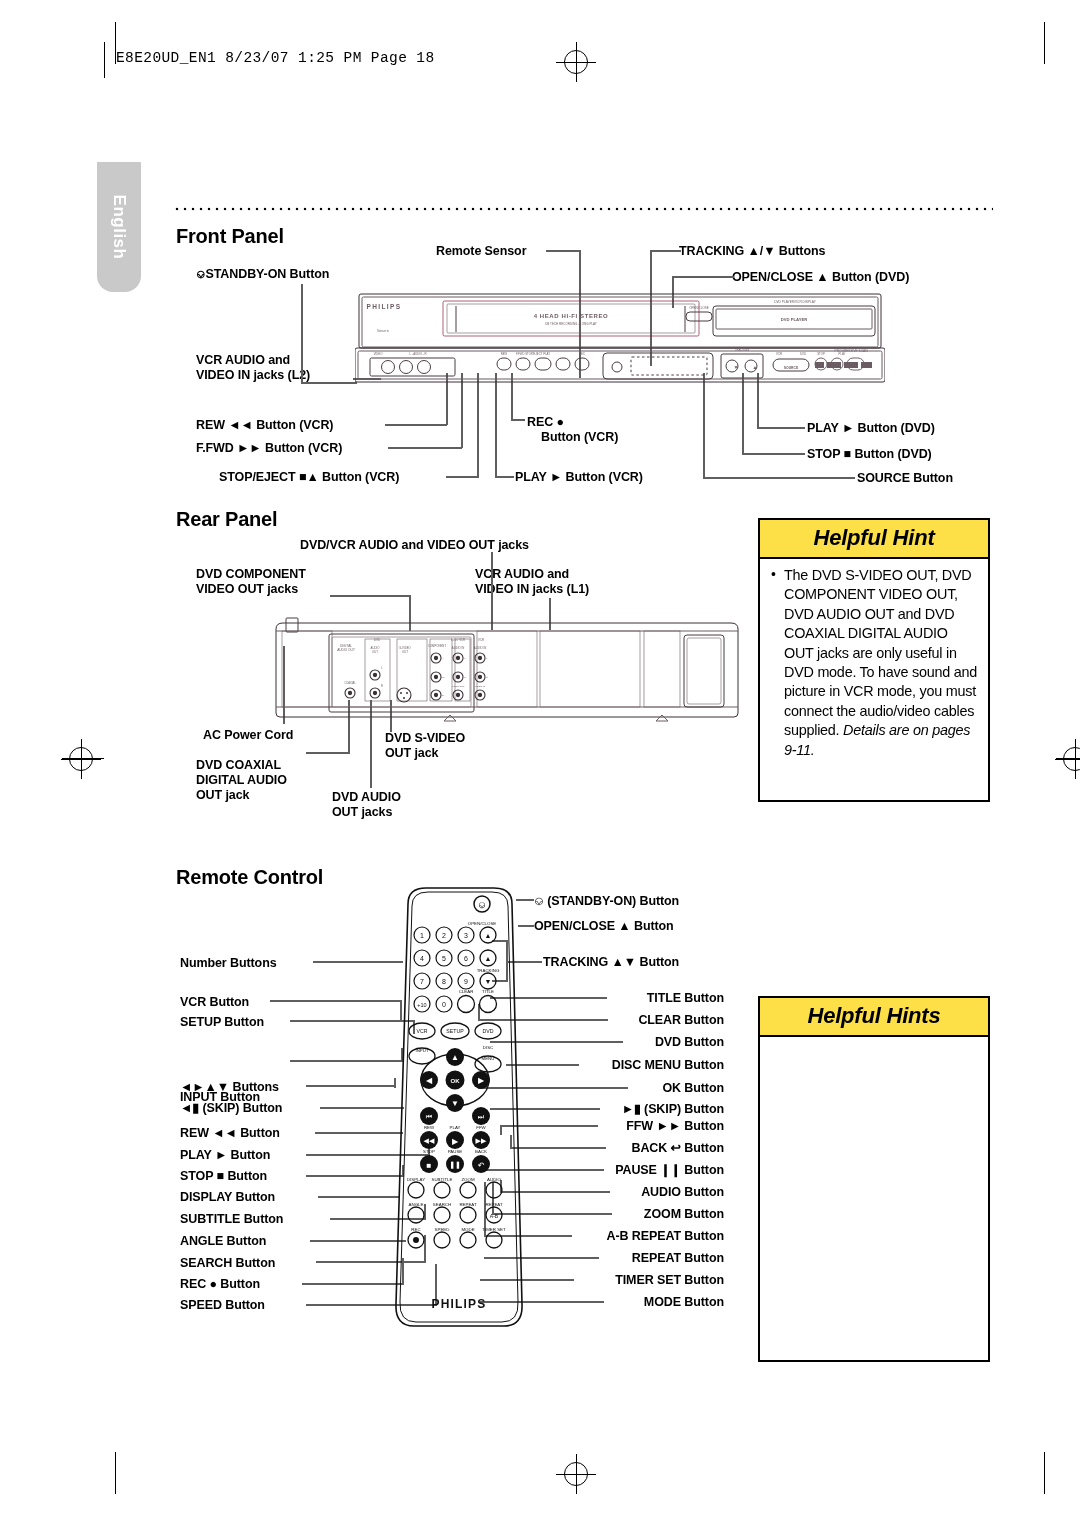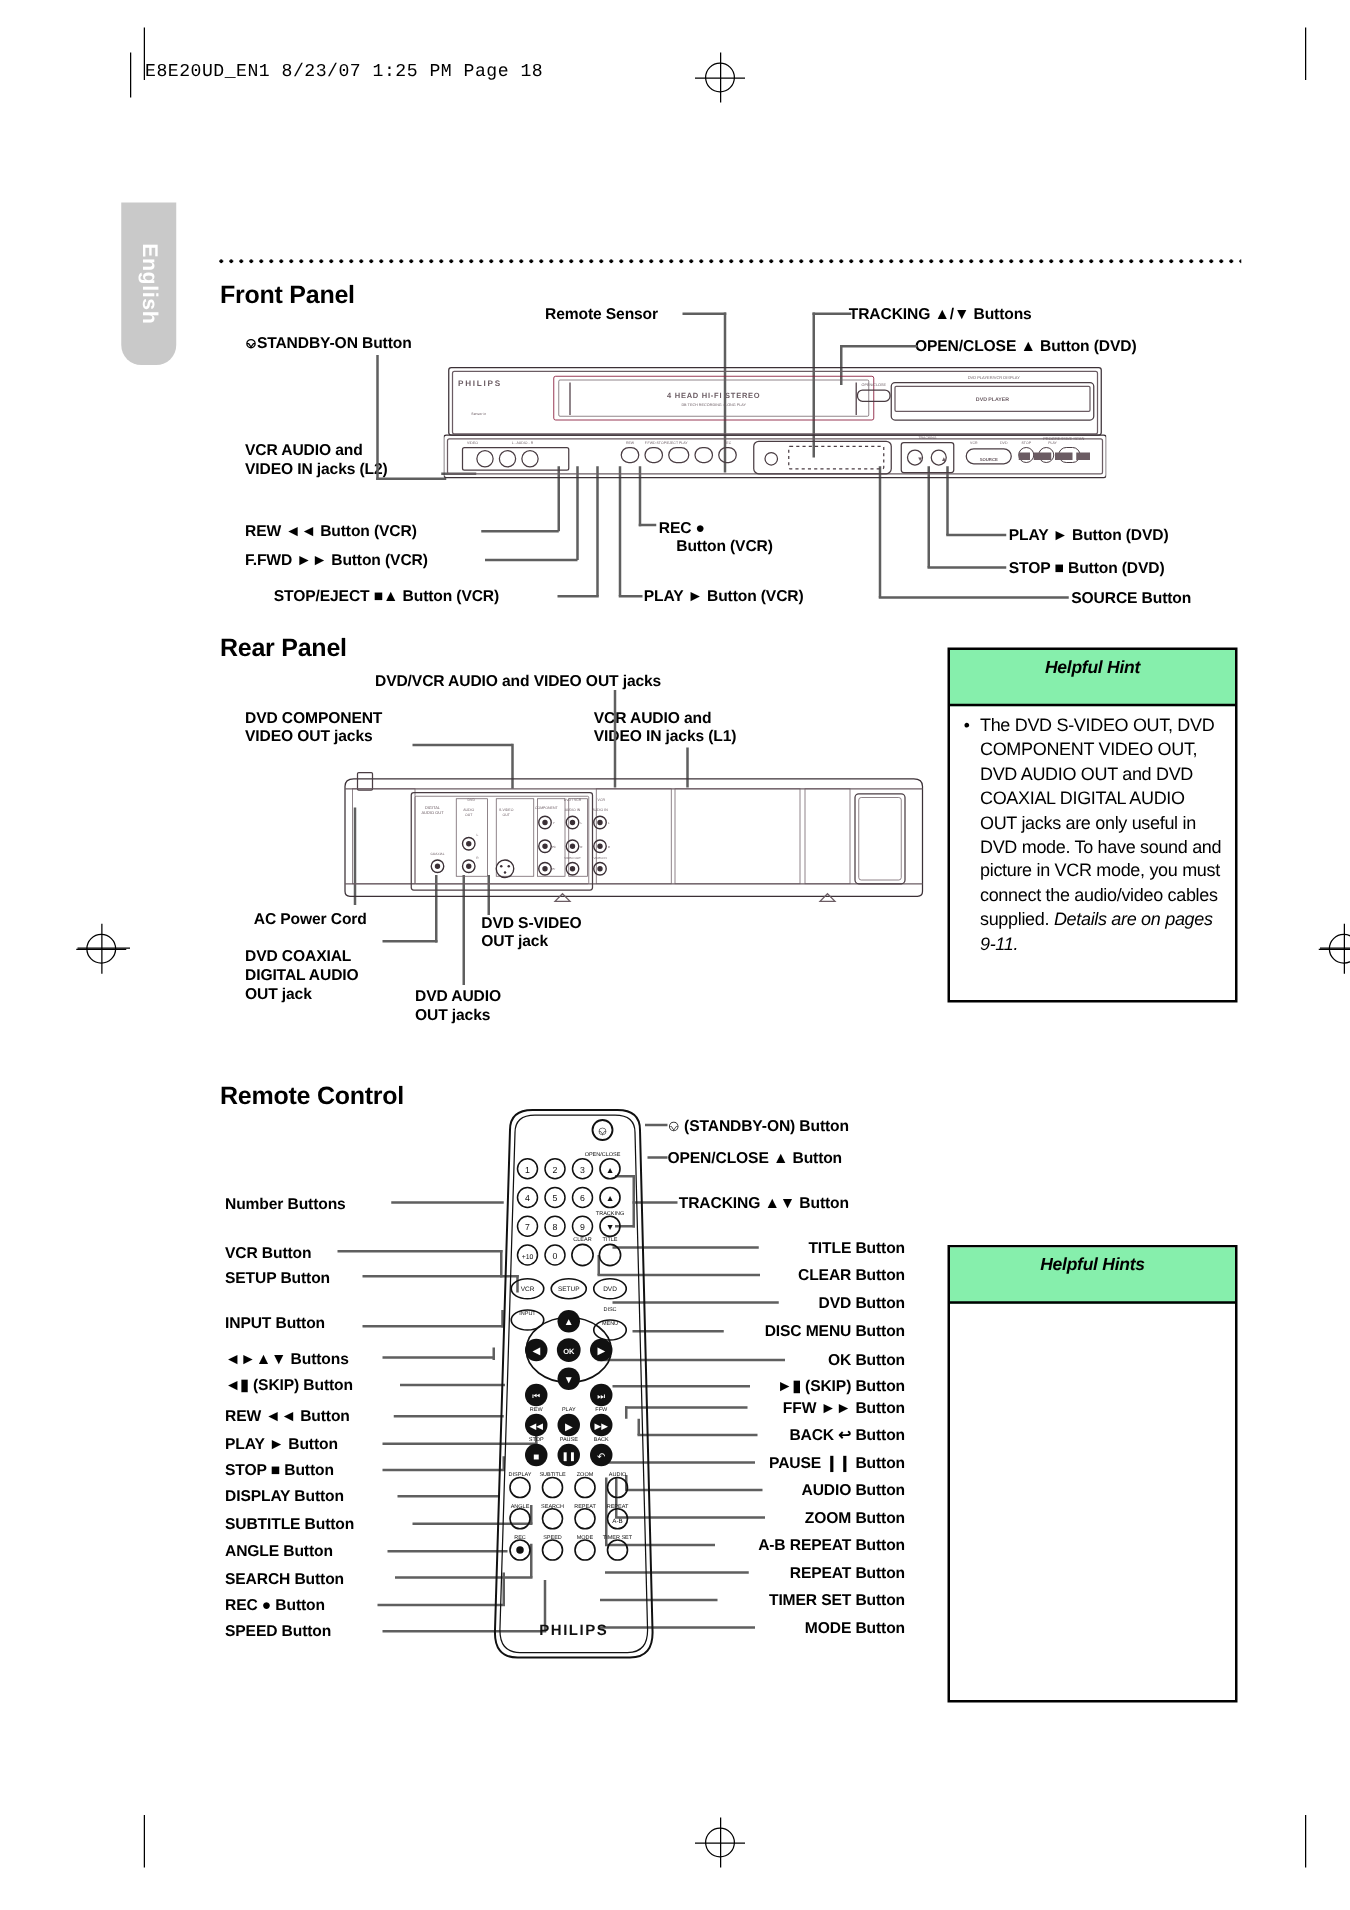--- a/index.html
+++ b/index.html
@@ -34,22 +34,22 @@
   .sectitle{position:absolute;font-size:20px;font-weight:bold;letter-spacing:-0.2px;}
 
   
   .lbl{position:absolute;font-size:12.5px;font-weight:bold;line-height:15px;letter-spacing:-0.1px;
        white-space:nowrap;}
   .lbl.r{text-align:right;}
   .ln{position:absolute;background:#5f5f5f;}
 
   
   .hintbox{position:absolute;border:2.4px solid #000;background:#fff;}
-  .hinthd{border-bottom:2.4px solid #000;background:#86efac;text-align:center;
-     font-size:14px;font-weight:bold;font-style:italic;padding:5px 0 22px;letter-spacing:-0.2px;}
+  .hinthd{border-bottom:2.4px solid #000;background:#fde047;text-align:center;
+     font-size:22px;font-weight:bold;font-style:italic;padding:5px 0 6px;letter-spacing:-0.2px;}
   .hintbody{padding:7px 9px 8px 9px;font-size:14.4px;line-height:19.4px;letter-spacing:-0.25px;}
   .hintbody ul{margin:0;padding:0;list-style:none;}
   .hintbody li{position:relative;padding-left:15px;margin:0 0 2px 0;}
   .hintbody li::before{content:"\2022";position:absolute;left:2px;top:-1px;font-size:14px;}
   .it{font-style:italic;}
 
   
   .art{position:absolute;}
   .art svg{display:block;}
 </style>
@@ -315,21 +315,21 @@
           <li><span>The DVD S-VIDEO OUT, DVD COMPONENT VIDEO OUT, DVD AUDIO OUT and DVD COAXIAL DIGITAL AUDIO OUT jacks are only useful in DVD mode. To have sound and picture in VCR mode, you must connect the audio/video cables supplied. </span><span class="it">Details are on pages 9-11.</span></li>
         </ul>
     </div>
   </div>
 
   <div class="sectitle" style="left:136px;top:866px;">Remote Control</div>
 
   <div class="lbl" style="left:140px;top:956px;">Number Buttons</div>
   <div class="lbl" style="left:140px;top:995px;">VCR Button</div>
   <div class="lbl" style="left:140px;top:1015px;">SETUP Button</div>
-  <div class="lbl" style="left:140px;top:1051px;">INPUT Button</div>
+  <div class="lbl" style="left:140px;top:1090px;">INPUT Button</div>
   <div class="lbl" style="left:140px;top:1080px;">◄►▲▼ Buttons</div>
   <div class="lbl" style="left:140px;top:1101px;">◄▮ (SKIP) Button</div>
   <div class="lbl" style="left:140px;top:1126px;">REW ◄◄ Button</div>
   <div class="lbl" style="left:140px;top:1148px;">PLAY ► Button</div>
   <div class="lbl" style="left:140px;top:1169px;">STOP ■ Button</div>
   <div class="lbl" style="left:140px;top:1190px;">DISPLAY Button</div>
   <div class="lbl" style="left:140px;top:1212px;">SUBTITLE Button</div>
   <div class="lbl" style="left:140px;top:1234px;">ANGLE Button</div>
   <div class="lbl" style="left:140px;top:1256px;">SEARCH Button</div>
   <div class="lbl" style="left:140px;top:1277px;">REC ● Button</div>

